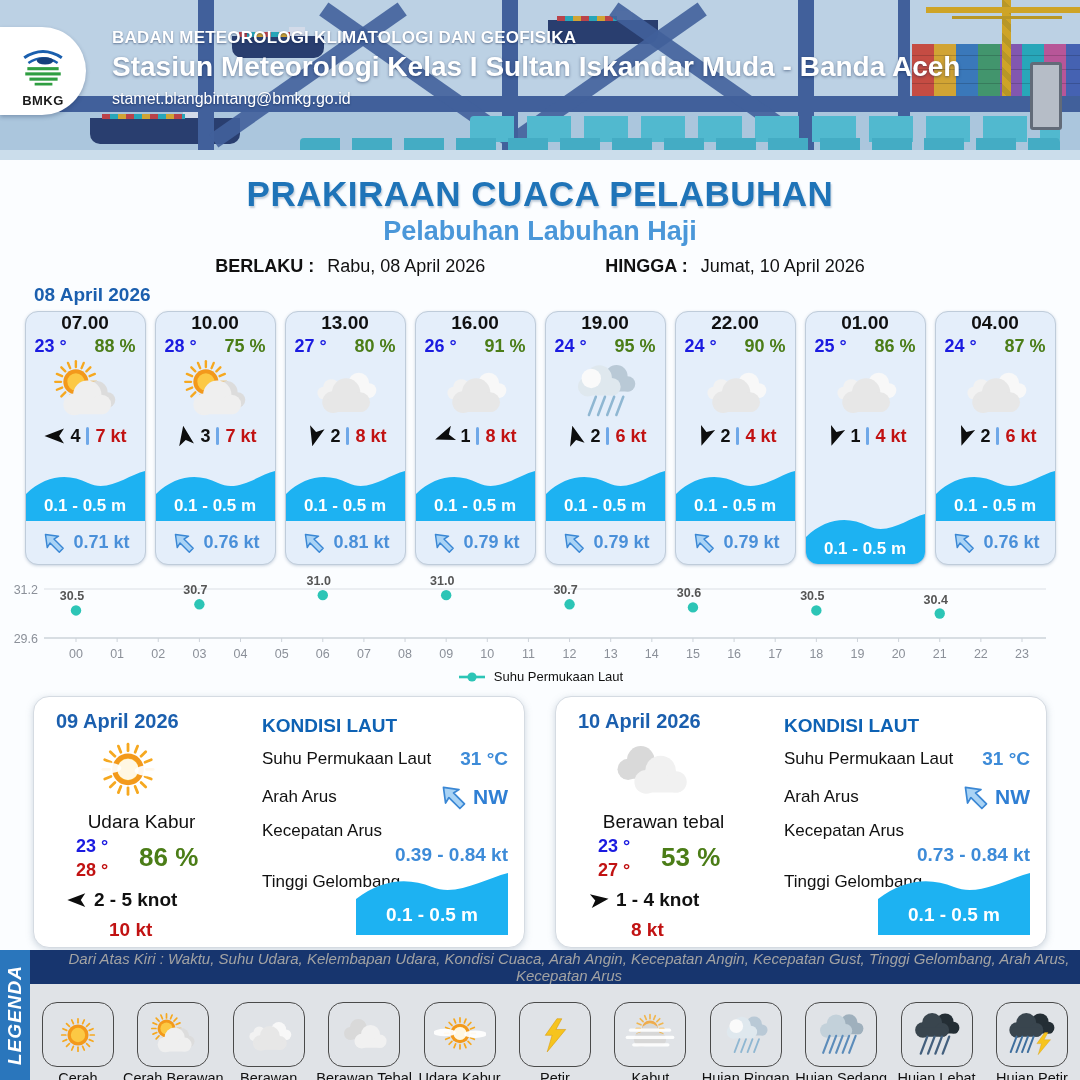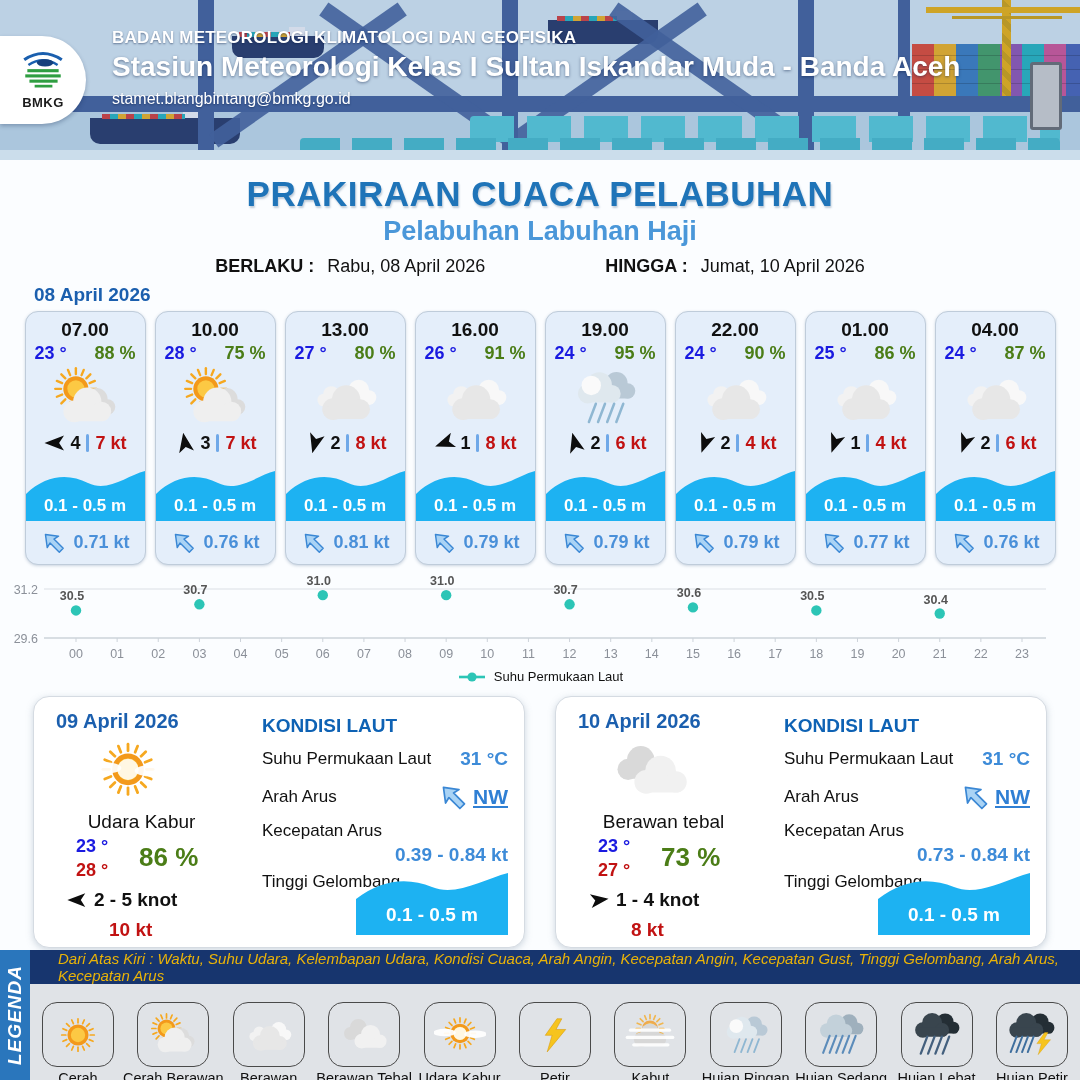--- a/index.html
+++ b/index.html
@@ -30,43 +30,43 @@
     background:repeating-linear-gradient(90deg,#c44 0 8px,#2ab3c0 8px 16px,#e6b02c 16px 24px);}
   .h-seats{position:absolute;height:26px;border-radius:4px;
     background:repeating-linear-gradient(90deg,#57c8d8 0 44px,transparent 44px 57px);}
   .h-seats2{position:absolute;height:18px;border-radius:4px;
     background:repeating-linear-gradient(90deg,#49b9cc 0 40px,transparent 40px 52px);}
   .h-floor{position:absolute;left:0;bottom:0;width:100%;height:10px;background:#dff0f8;}
   .h-tint{position:absolute;inset:0;background:rgba(30,60,130,.10);}
   .h-sign{position:absolute;left:1030px;top:62px;width:26px;height:62px;background:#c8ccd0;
     border:3px solid #6a7178;border-radius:3px;}
 
-  .logo-badge{position:absolute;left:0;top:36px;width:86px;height:88px;background:#fff;
+  .logo-badge{position:absolute;left:0;top:27px;width:86px;height:88px;background:#fff;
     border-radius:0 44px 44px 0;box-shadow:0 2px 4px rgba(20,40,80,.3);z-index:5;
-    display:flex;flex-direction:column;align-items:center;padding-top:6px;box-sizing:border-box;}
+    display:flex;flex-direction:column;align-items:center;padding-top:6px;box-sizing:border-box;justify-content:center;}
   .logo-txt{font-size:13px;font-weight:bold;color:#1c1c1c;letter-spacing:.5px;margin-top:1px;}
   .h-text{position:absolute;left:112px;top:28px;z-index:5;color:#fff;}
   .h-agency{font-size:17px;font-weight:bold;letter-spacing:.2px;text-shadow:0 1px 2px rgba(10,30,70,.5);}
   .h-station{font-size:28px;font-weight:bold;margin-top:3px;text-shadow:0 1px 3px rgba(10,30,70,.5);}
   .h-email{font-size:16px;margin-top:7px;text-shadow:0 1px 2px rgba(10,30,70,.5);}
 
   
   .title-main{text-align:center;font-size:35px;font-weight:800;color:#1f74b8;letter-spacing:.5px;
     margin-top:14px;text-shadow:1px 2px 2px rgba(40,80,120,.28);}
   .title-sub{text-align:center;font-size:27px;font-weight:bold;color:#4a97d9;margin-top:2px;}
   .validity{display:flex;justify-content:center;gap:120px;margin-top:9px;font-size:18px;}
   .validity .vlabel{font-weight:bold;}
   .validity .vval{margin-left:8px;}
   .forecast-date{margin:7px 0 0 34px;font-size:19px;font-weight:bold;color:#1b5fae;}
 
   
   .cards-row{display:flex;justify-content:center;gap:9px;margin-top:5px;}
   .fcard{width:119px;height:252px;background:#e4eefa;border:1px solid #bfccda;border-radius:13px;
     overflow:hidden;display:flex;flex-direction:column;box-shadow:0 1px 3px rgba(60,90,130,.25);}
-  .ftime{text-align:center;font-weight:bold;font-size:19px;margin-top:7px;}
+  .ftime{text-align:center;font-weight:bold;font-size:19px;}
   .ftrow{display:flex;justify-content:space-between;padding:0 9px;margin-top:2px;font-weight:bold;font-size:18px;}
   .ftemp{color:#1a1ae0;}
   .fhum{color:#4b7d17;}
   .ficon{width:76px;height:64px;margin:2px auto 0;}
   .fwind{display:flex;align-items:center;justify-content:center;gap:3px;font-weight:bold;font-size:18px;margin-top:1px;}
   .warrow{display:inline-flex;width:24px;height:24px;}
   .warrow svg{transform-origin:50% 50%;}
   .wsep{width:0;height:18px;border-left:3px solid #6fa8e8;margin:0 3px;border-radius:2px;}
   .wgust{color:#c11212;}
   .fwave{position:relative;height:57px;margin-top:auto;}
@@ -93,33 +93,33 @@
   .dc-tmax{position:absolute;left:42px;top:163px;font-size:18px;font-weight:bold;color:#c11212;}
   .dc-hum{position:absolute;left:105px;top:145px;font-size:26px;font-weight:bold;color:#4b7d17;}
   .dc-wind{position:absolute;left:32px;top:192px;display:flex;align-items:center;gap:6px;
     font-size:19px;font-weight:bold;}
   .dc-arrow{display:inline-flex;width:22px;height:22px;}
   .dc-gust{position:absolute;left:75px;top:222px;font-size:19px;font-weight:bold;color:#c11212;}
   .dc-sea{position:absolute;left:228px;top:18px;right:16px;}
   .sea-h{font-size:19px;font-weight:bold;color:#0e62b4;}
   .sea-row{display:flex;justify-content:space-between;align-items:center;font-size:17px;margin-top:11px;}
   .sea-val{color:#3d8bd8;font-weight:bold;font-size:19px;}
-  .sea-dir{display:flex;align-items:center;gap:4px;color:#2f7fd4;font-weight:bold;font-size:21px;text-decoration:underline;}
+  .sea-dir{display:flex;align-items:center;gap:4px;color:#2f7fd4;font-weight:bold;font-size:21px;}
   .sea-speed{text-align:right;color:#3d8bd8;font-weight:bold;font-size:19px;margin-top:3px;}
   .sea-wavebox{position:absolute;right:16px;bottom:12px;width:152px;height:64px;}
   .sea-wavebox svg{position:absolute;inset:0;width:100%;height:100%;}
 
   
   .legend-section{position:absolute;left:0;bottom:0;width:1080px;height:130px;display:flex;}
   .legenda-strip{width:30px;background:#2a76bc;display:flex;align-items:center;justify-content:center;}
   .legenda-strip span{transform:rotate(180deg);writing-mode:vertical-rl;color:#fff;font-style:italic;
     font-weight:bold;font-size:19px;letter-spacing:1px;}
   .legend-body{flex:1;display:flex;flex-direction:column;background:#e0e3e7;}
-  .legend-desc{height:36px;background:#17356e;color:#eab308;font-style:italic;font-size:15px;
-    display:flex;align-items:center;padding-left:28px;}
+  .legend-desc{height:36px;background:#17356e;color:#a3a3a3;font-style:italic;font-size:15px;
+    display:flex;align-items:center;padding-left:28px;text-align:center;}
   .legend-items{flex:1;display:flex;justify-content:space-evenly;align-items:flex-start;padding-top:18px;}
   .legend-item{display:flex;flex-direction:column;align-items:center;width:95px;}
   .libox{width:70px;height:63px;border:1.6px solid #4a4a4a;border-radius:15px;
     display:flex;align-items:center;justify-content:center;}
   .libox svg{width:52px;height:46px;}
   .lilabel{margin-top:3px;font-size:14.5px;white-space:nowrap;}
 </style>
 </head>
 <body>
 
@@ -575,30 +575,20 @@
         </span>
         <span>1</span>
         <span class="wsep"></span>
         <span class="wgust">4 kt</span>
       </div>
       <div class="fwave">
         <svg viewBox="0 0 119 57" preserveAspectRatio="none">
           <path d="M0,30 C20,11 42,9 62,19 C82,29 102,11 119,7 L119,57 L0,57 Z" fill="#1db2f2"></path>
         </svg>
         <span class="wavetext">0.1 - 0.5 m</span>
-      </div>
-      <div class="fcur">
-        <span class="carrow">
-          <svg viewBox="0 0 64 64" width="27" height="27">
-              <g transform="rotate(-45 32 32)">
-            <path d="M32 5 L51 30 L38.5 27 L38.5 58 L25.5 58 L25.5 27 L13 30 Z" fill="#a9d3f5" stroke="#3a87d4" stroke-width="3.4" stroke-linejoin="round"></path>
-          </g>
-            </svg>
-        </span>
-        <span>0.77 kt</span>
       </div>
     </div>
       <div class="fcard">
       <div class="ftime">04.00</div>
       <div class="ftrow">
         <span class="ftemp">24 °</span>
         <span class="fhum">87 %</span>
       </div>
       <div class="ficon"><svg viewBox="0 0 64 56" width="100%" height="100%" preserveAspectRatio="xMidYMid meet">
             <g fill="#f8f8f8">
@@ -818,21 +808,21 @@
             <g fill="#f1f1f1">
               <circle cx="29.2" cy="35.5" r="9"></circle>
               <circle cx="40" cy="27.4" r="11.700000000000001"></circle>
               <circle cx="51.7" cy="35.5" r="8.1"></circle>
               <rect x="22" y="32.8" width="36" height="10.8" rx="5.4"></rect>
             </g>
           </svg></div>
       <div class="dc-cond">Berawan tebal</div>
       <div class="dc-tmin">23 °</div>
       <div class="dc-tmax">27 °</div>
-      <div class="dc-hum">73 %</div>
+      <div class="dc-hum">53 %</div>
       <div class="dc-wind">
         <span class="dc-arrow" style="transform: rotate(-8deg);">
           <svg viewBox="0 0 64 64" width="22" height="22">
               <polygon points="60,32 8,12 21,32 8,52" fill="#0d0d0d"></polygon>
             </svg>
         </span>
         <span>1 - 4 knot</span>
       </div>
       <div class="dc-gust">8 kt</div>
       <div class="dc-sea">

